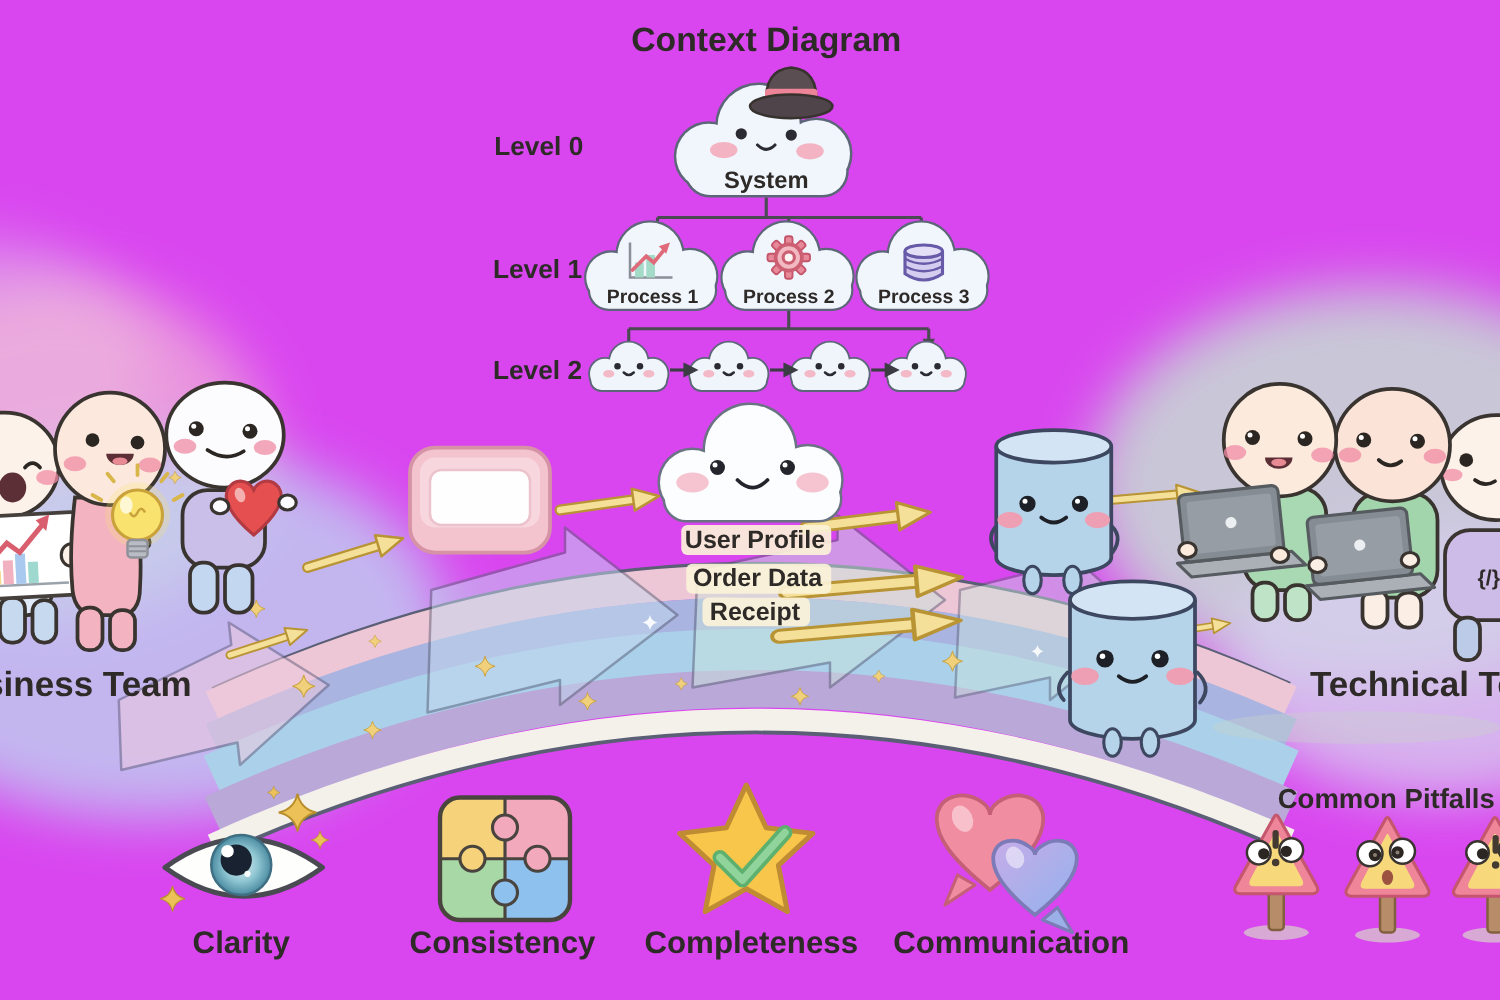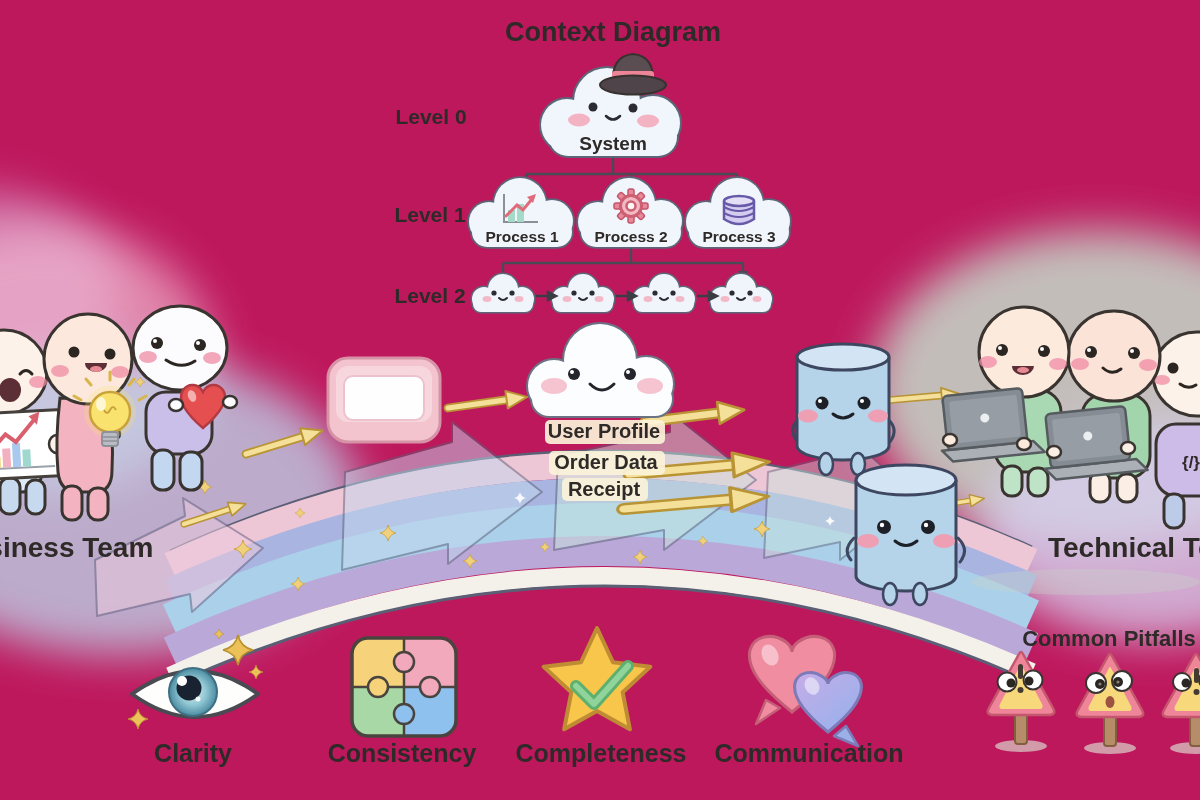--- a/index.html
+++ b/index.html
@@ -1,16 +1,16 @@
 <!DOCTYPE html>
 <html><head>
 <meta charset="utf-8">
 <style>
   html,body{margin:0;padding:0;background:#faf7f0;}
-  #canvas{position:relative;width:1200px;height:800px;overflow:hidden;background:#be185d;}
+  #canvas{position:relative;width:1200px;height:800px;overflow:hidden;background:#d946ef;}
   svg{display:block;}
   text{font-family:"Liberation Sans",sans-serif;font-weight:700;fill:#2e2a28;}
 </style>
 </head>
 <body>
 
 <div id="canvas">
 <svg width="1200" height="800" viewBox="0 0 1200 800">
   <defs>
     <filter id="wash" x="-60%" y="-60%" width="220%" height="220%">

